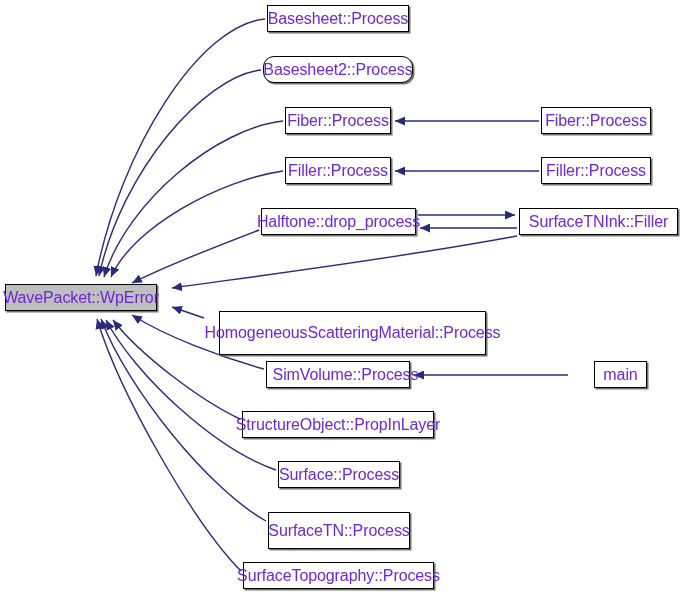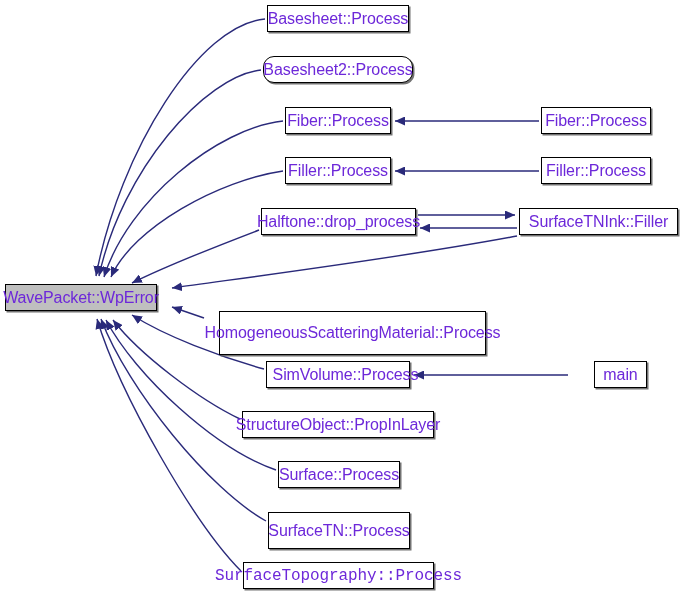--- a/index.html
+++ b/index.html
@@ -119,21 +119,21 @@
       </div>
       <div class="node" style="left: 242px; top: 411px; width: 192px; height: 27px; align-items: center;">
         <span class="node-label">StructureObject::PropInLayer</span>
       </div>
       <div class="node" style="left: 278px; top: 461px; width: 122px; height: 27px;">
         <span class="node-label">Surface::Process</span>
       </div>
       <div class="node" style="left: 268px; top: 512px; width: 142px; height: 37px;">
         <span class="node-label">SurfaceTN::Process</span>
       </div>
-      <div class="node" style="left: 243px; top: 562px; width: 191px; height: 27px; font-family: Liberation Mono, monospace;">
+      <div class="node" style="left: 243px; top: 562px; width: 191px; height: 27px;">
         <span class="node-label">SurfaceTopography::Process</span>
       </div>
       <div class="node" style="left: 541px; top: 107px; width: 110px; height: 27px;">
         <span class="node-label">Fiber::Process</span>
       </div>
       <div class="node" style="left: 541px; top: 157px; width: 110px; height: 27px;">
         <span class="node-label">Filler::Process</span>
       </div>
       <div class="node" style="left: 519px; top: 208px; width: 159px; height: 27px;">
         <span class="node-label">SurfaceTNInk::Filler</span>

